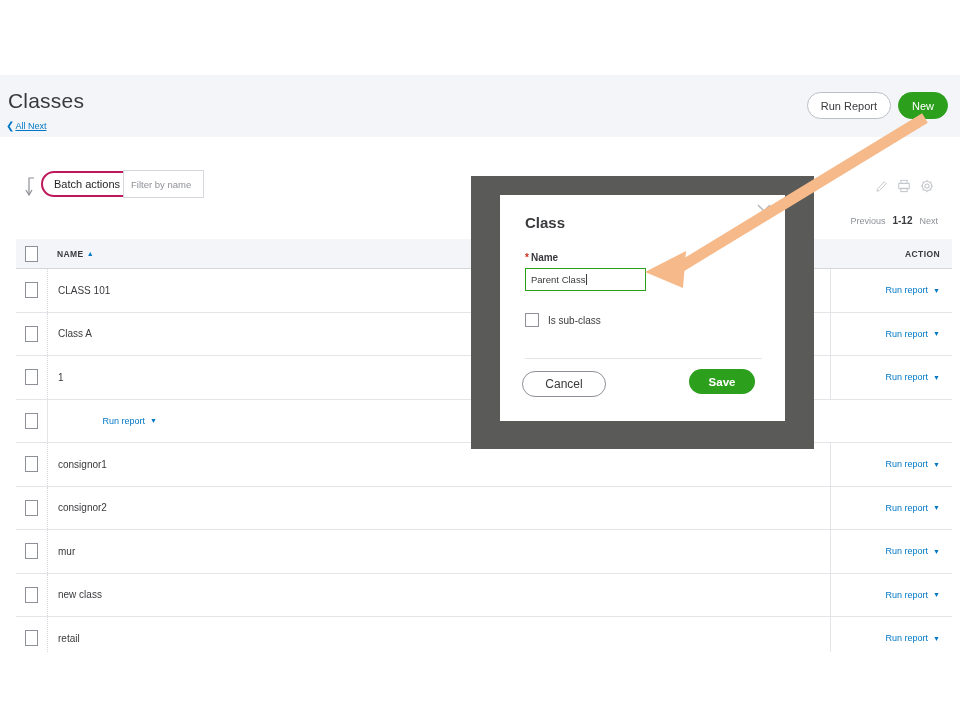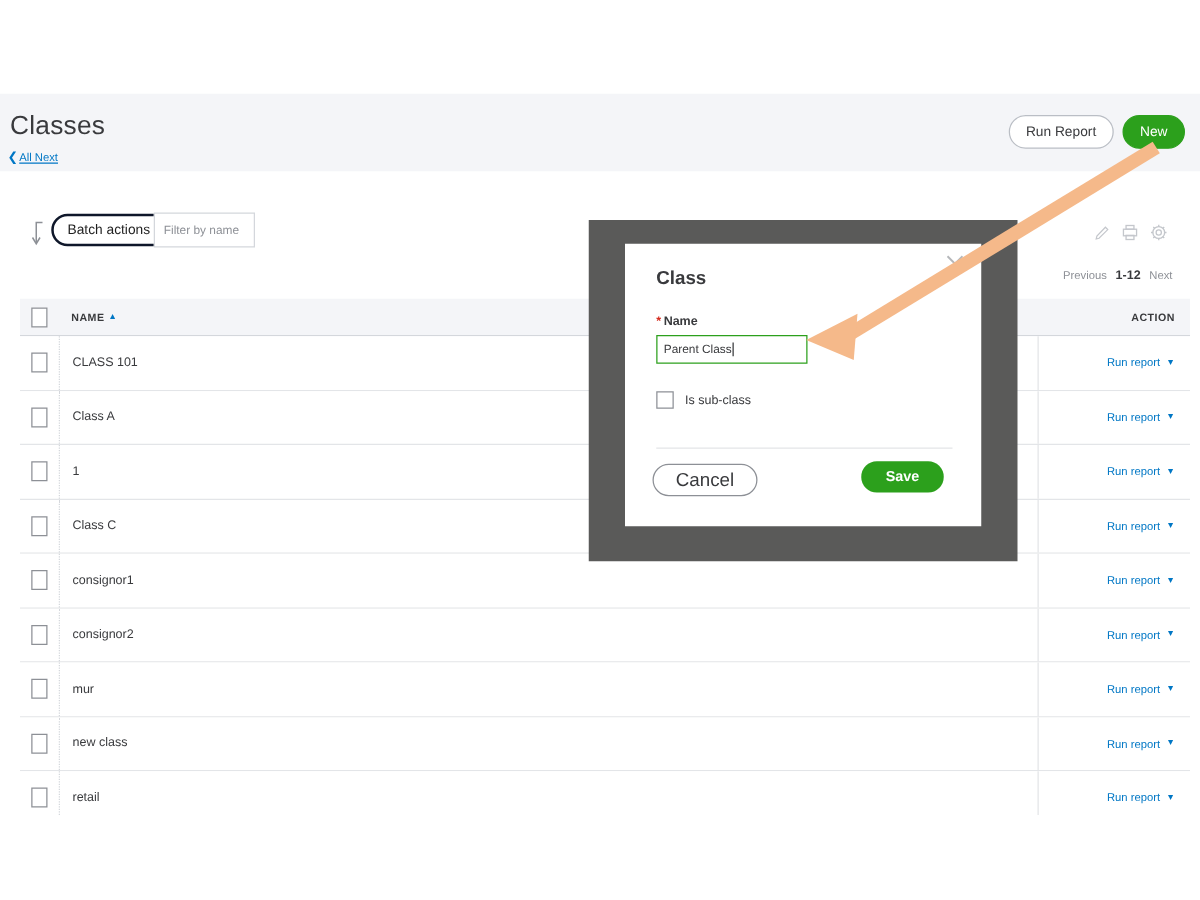--- a/index.html
+++ b/index.html
@@ -105,21 +105,21 @@
   .sort-arrow-icon {
     position: absolute;
     left: 16px; top: 27px;
     width: 14px; height: 22px;
     color: #8d9096;
   }
   .batch-actions {
     position: absolute;
     left: 33px; top: 22px;
     height: 26px;
-    border: 2px solid #0f172a;
+    border: 2px solid #be185d;
     border-radius: 14px;
     background: #ffffff;
     display: flex;
     align-items: center;
     padding: 0 11px;
     font-size: 11px;
     color: #1f1f1f;
     cursor: pointer;
     box-sizing: border-box;
   }
@@ -333,21 +333,21 @@
     height: 1px;
     background: #e3e5e8;
   }
   .btn-cancel {
     position: absolute;
     left: 22px; top: 176px;
     width: 84px; height: 26px;
     border: 1px solid #8d9096;
     border-radius: 14px;
     background: #ffffff;
-    font-size: 15px;
+    font-size: 12px;
     color: #393a3d;
     display: flex; align-items: center; justify-content: center;
     box-sizing: border-box;
     cursor: pointer;
   }
   .btn-save {
     position: absolute;
     left: 189px; top: 174px;
     width: 66px; height: 25px;
     border-radius: 14px;
@@ -479,21 +479,20 @@
           <div class="name-cell">1</div>
           <div class="action-cell">
             <span class="run-report-link">Run report</span>
             <span class="caret">▼</span>
           </div>
         </div>
         <div class="row">
           <div class="cb-cell">
             <div class="cbox"></div>
           </div>
-          <div class="name-cell">Class C</div>
           <div class="action-cell">
             <span class="run-report-link">Run report</span>
             <span class="caret">▼</span>
           </div>
         </div>
         <div class="row">
           <div class="cb-cell">
             <div class="cbox"></div>
           </div>
           <div class="name-cell">consignor1</div>

